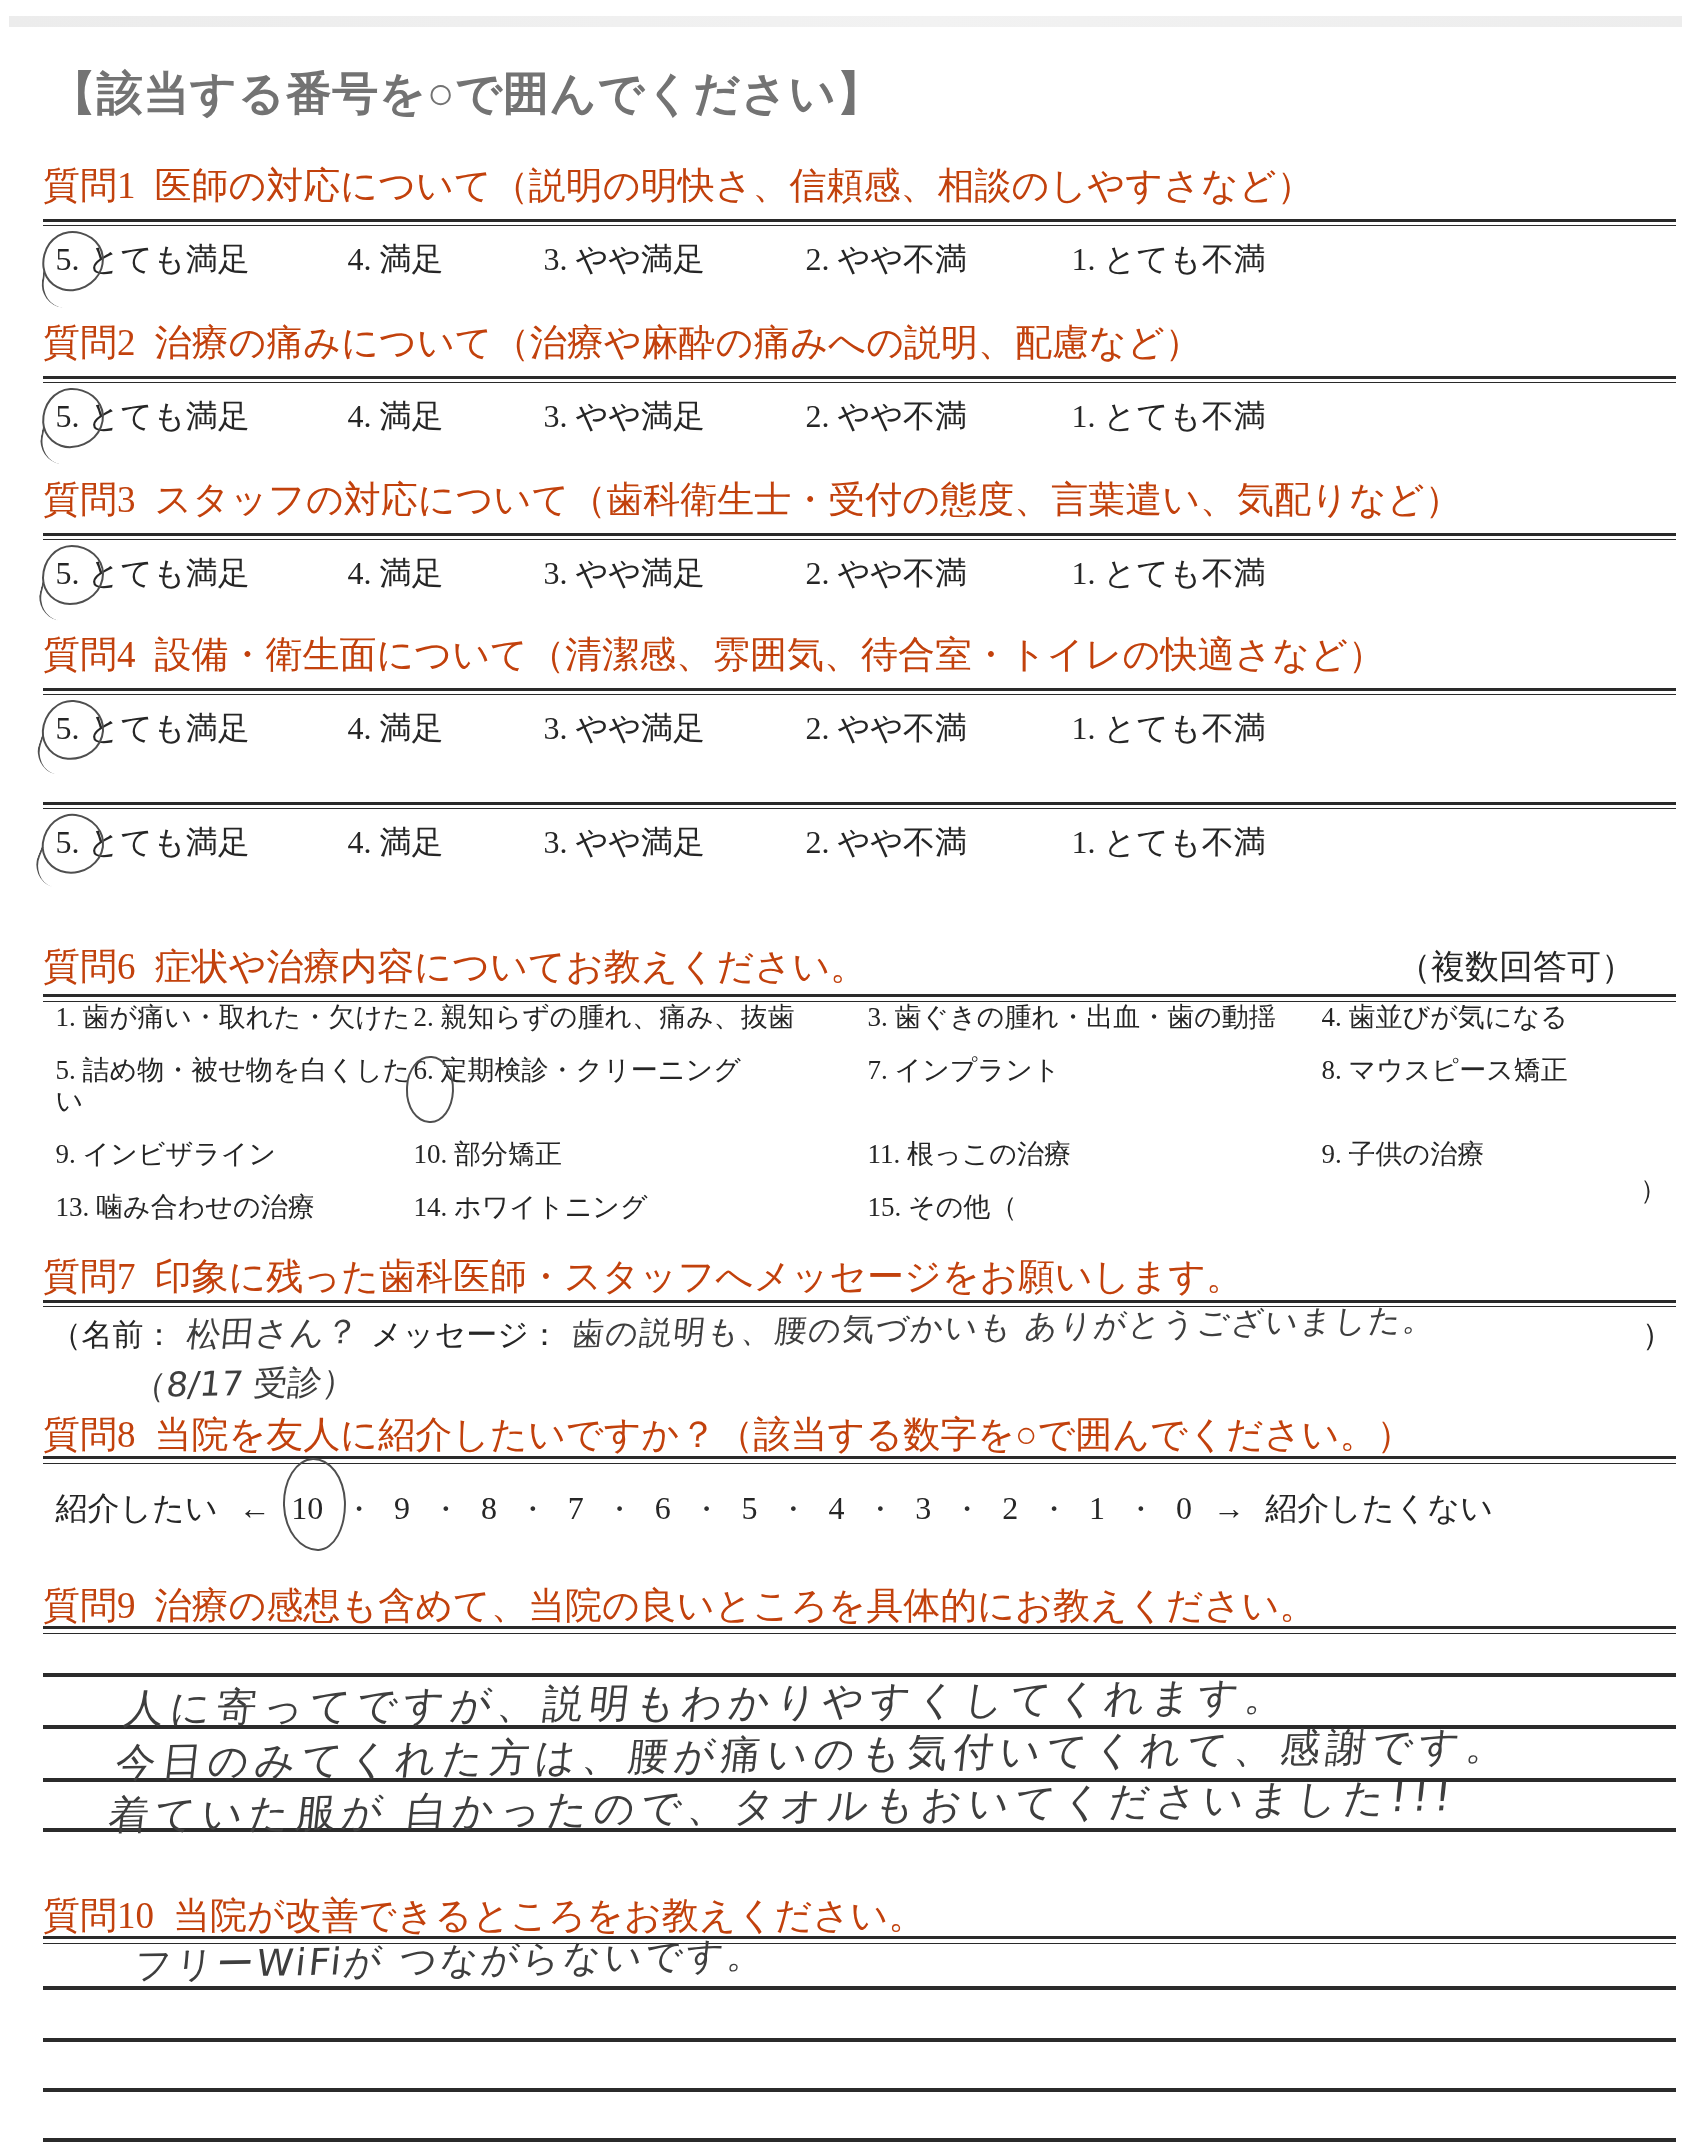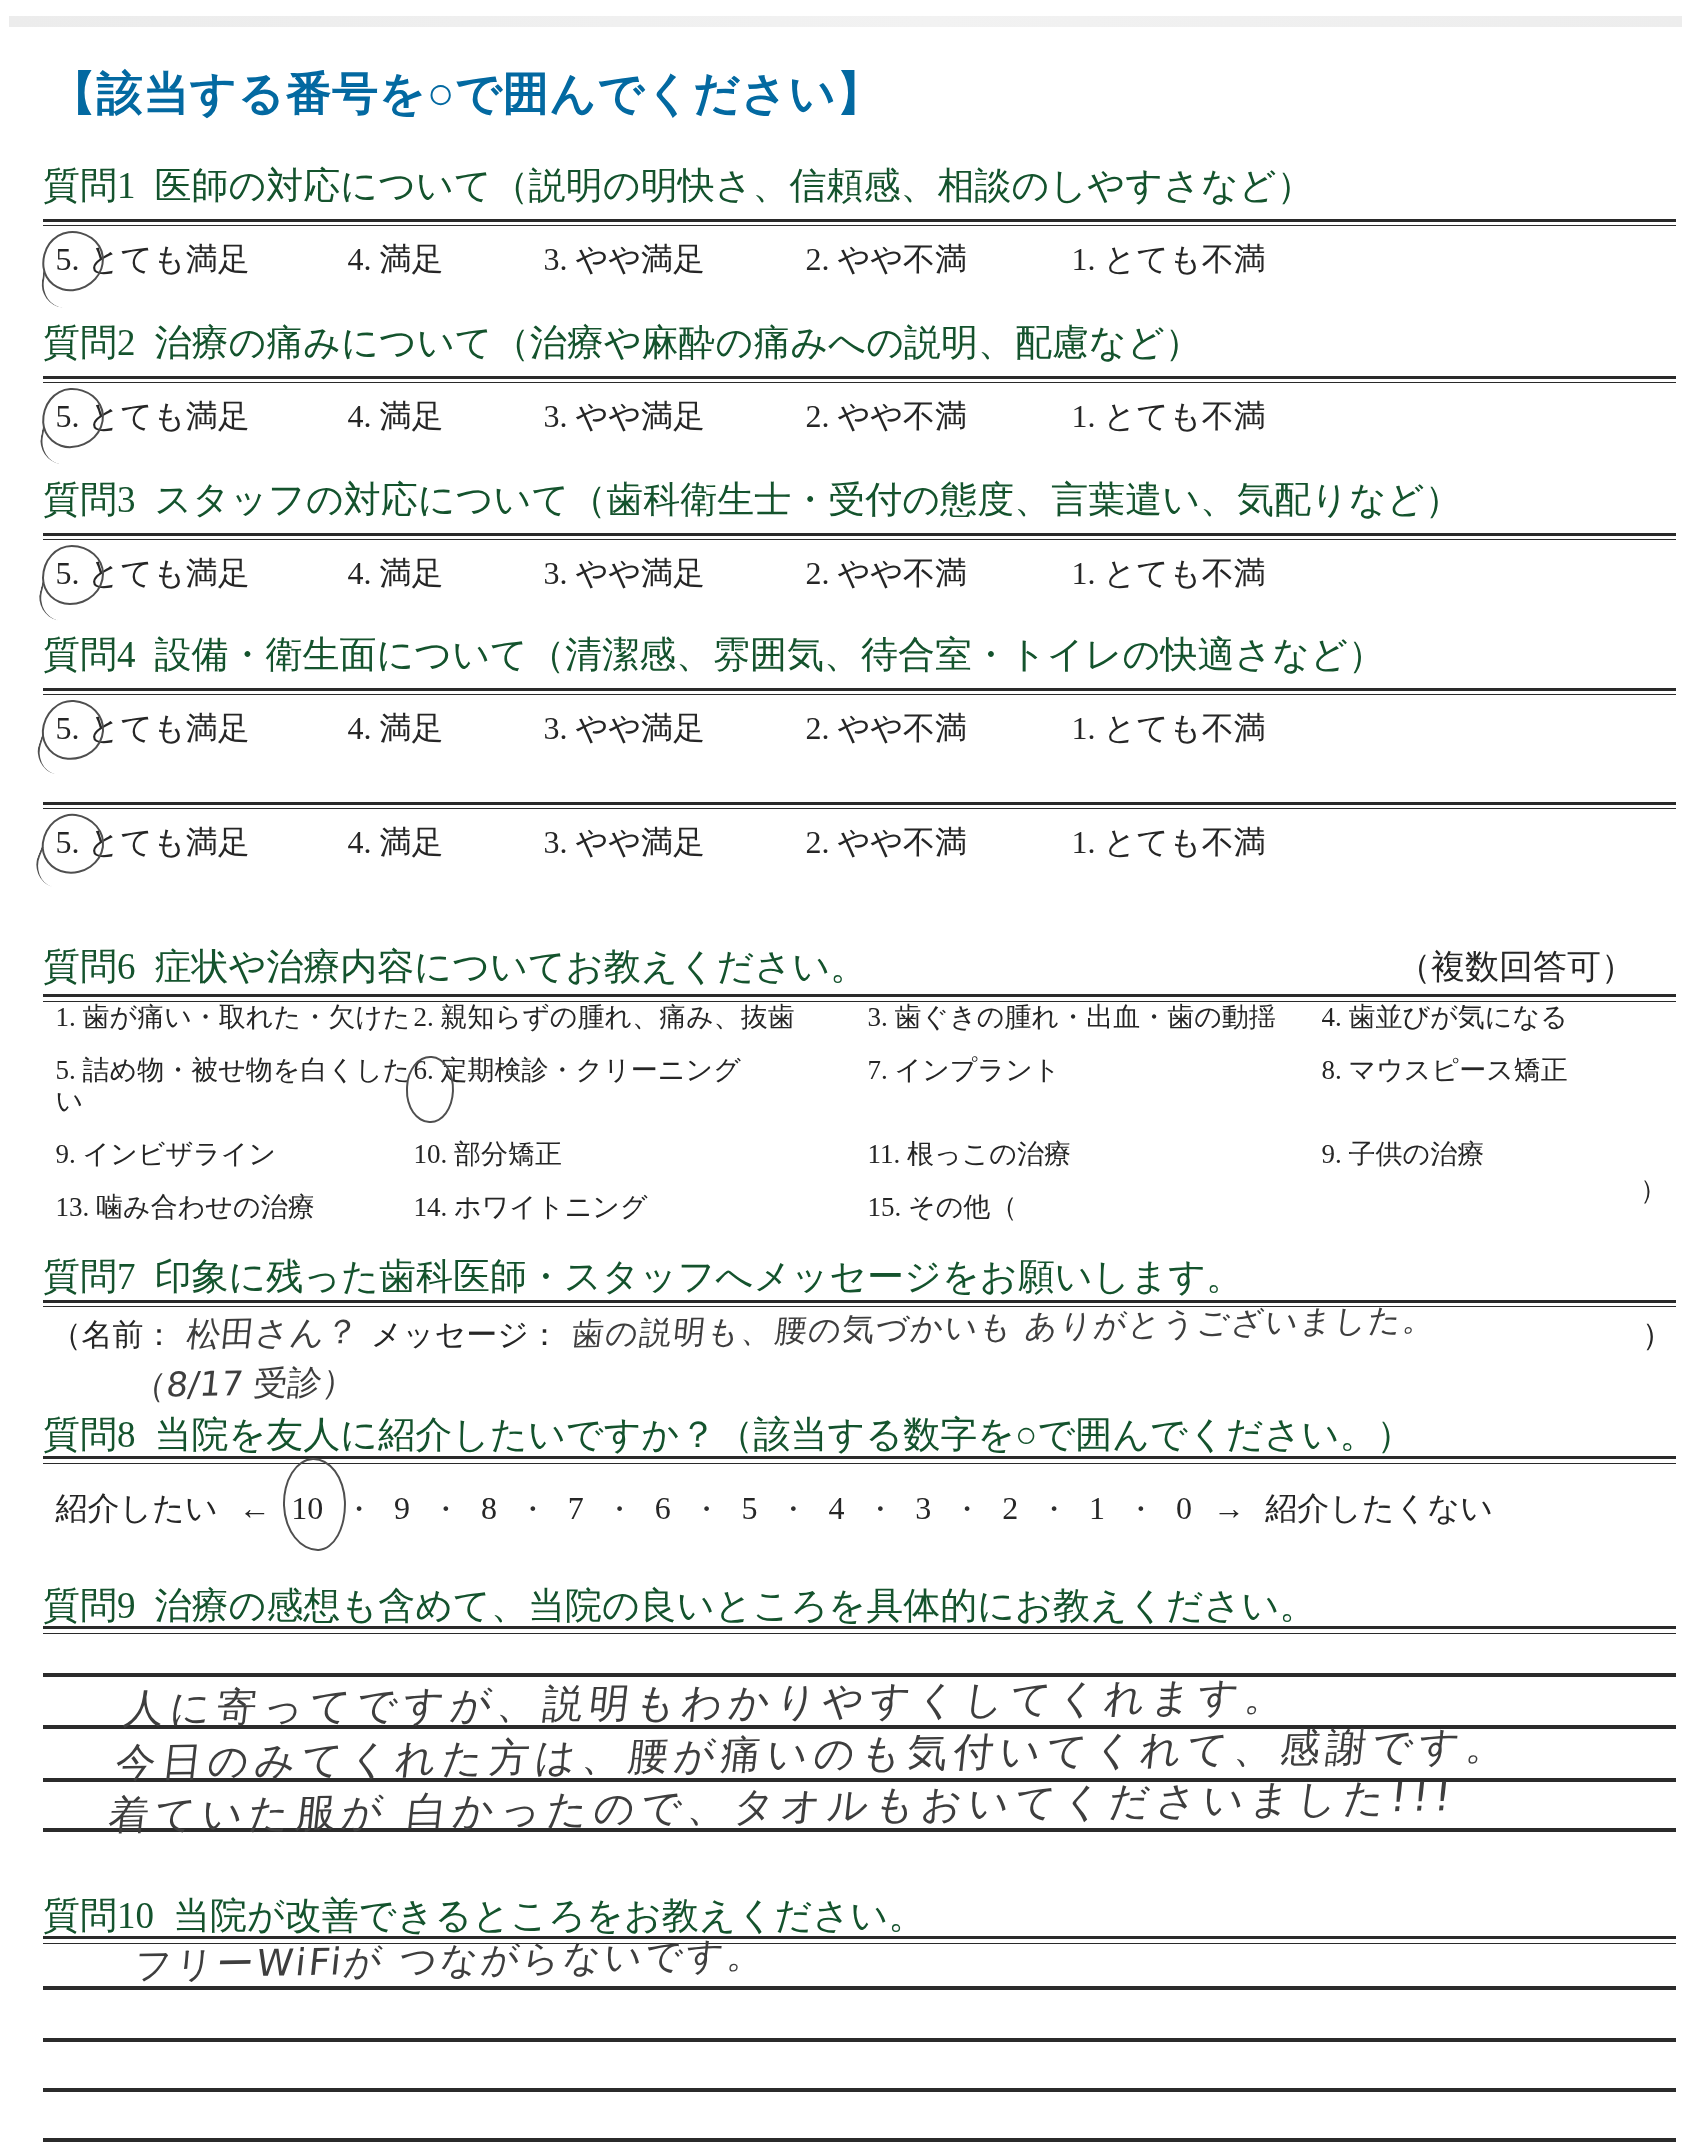--- a/index.html
+++ b/index.html
@@ -4,23 +4,23 @@
 <style>
   html,body{margin:0;padding:0;}
   body{
     width:1701px;height:2151px;position:relative;overflow:hidden;
     background:#ffffff;color:#262626;
     font-family:"Liberation Serif","DejaVu Serif",serif;
   }
   .scanband{position:absolute;top:16px;left:8.9px;width:1673px;height:11px;
     background:linear-gradient(90deg,#ececec 0%,#f2f2f2 55%,#ededed 100%);}
   .title{position:absolute;top:63px;left:50px;font-size:46px;font-weight:600;
-    letter-spacing:0.7px;color:#0369a1;white-space:nowrap;}
+    letter-spacing:0.7px;color:#737373;white-space:nowrap;}
   .q{position:absolute;left:43px;width:1633px;}
-  .qh{font-size:37px;line-height:43px;white-space:nowrap;color:#14532d;}
+  .qh{font-size:37px;line-height:43px;white-space:nowrap;color:#c2410c;}
   .qno{margin-right:19px;}
   .rule2{height:3.7px;border-top:3px solid #2a2a2a;border-bottom:1.5px solid #2a2a2a;margin-top:11.8px;}
   .abs{position:absolute;left:0;right:0;margin:0;}
   .ansrule{position:absolute;left:0;width:1633px;height:3.7px;background:#2b2b2b;}
   .opts{position:relative;display:flex;margin-top:15px;font-size:32px;line-height:37px;
     padding-left:12.6px;white-space:nowrap;}
   .o1{width:292px}.o2{width:196px}.o3{width:262px}.o4{width:266px}
   .circle{position:absolute;border:2.6px solid #4f4f4f;}
   .c-scale{left:-1.5px;top:-10.3px;width:58px;height:56px;
     border-radius:48% 52% 55% 45%/55% 48% 52% 45%;}

